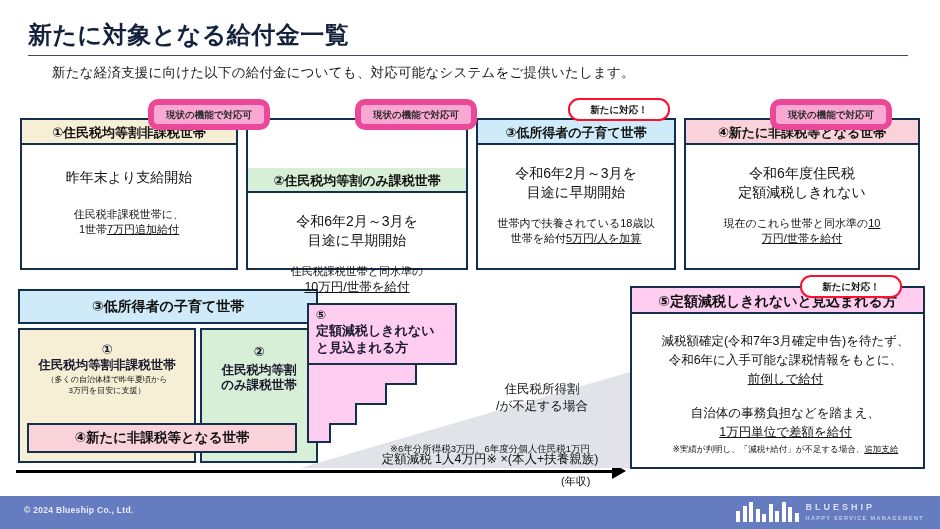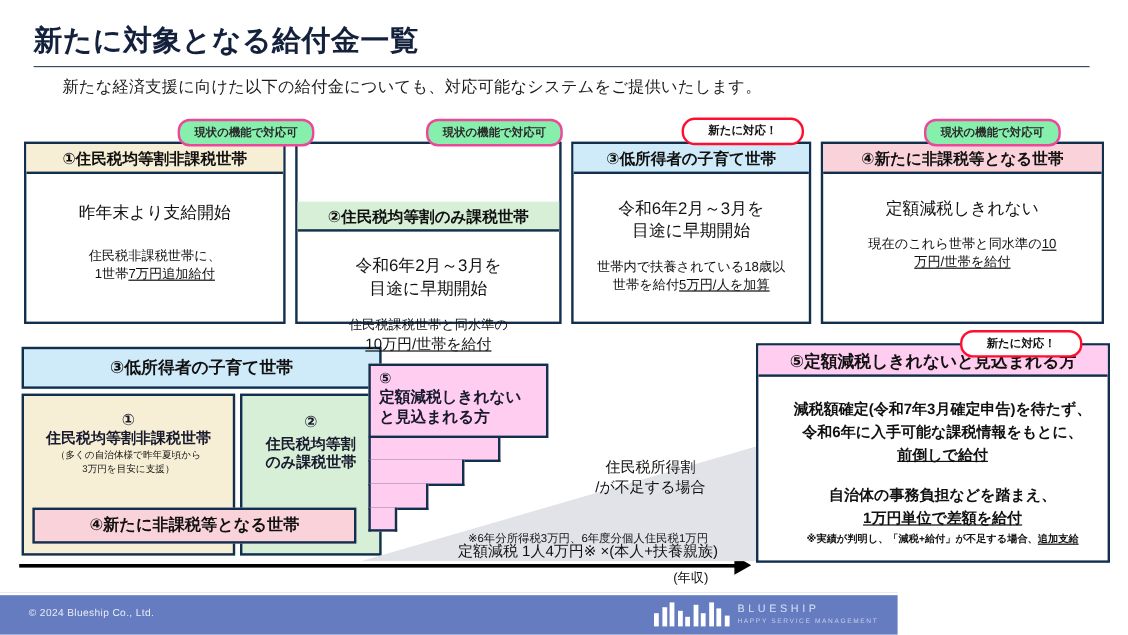--- a/index.html
+++ b/index.html
@@ -24,21 +24,21 @@
     position:absolute;left:52px;top:64px;
     font-size:13.5px;color:#1b1b1b;letter-spacing:.2px;
   }
 
   
   .badge{
     position:absolute;height:19px;line-height:19px;
     font-size:9.5px;font-weight:bold;text-align:center;
     border-radius:10px;white-space:nowrap;z-index:5;
   }
-  .badge.gray{background:#86efac;color:#2b2b2b;border:2px solid #ec4899;}
+  .badge.gray{background:#f9a8d4;color:#2b2b2b;border:6px solid #ec4899;}
   .badge.red{background:#ffffff;color:#111111;border:2px solid #ff0f2f;border-radius:11px;}
 
   
   .card{
     position:absolute;top:118px;height:152px;
     border:2px solid #12304d;background:#ffffff;box-sizing:border-box;
     z-index:3;
   }
   .card-head{
     height:25px;line-height:25px;text-align:center;
@@ -130,29 +130,30 @@
   
   .rp{
     position:absolute;left:630px;top:286px;width:295px;height:183px;
     border:2px solid #12304d;background:#ffffff;box-sizing:border-box;z-index:3;
   }
   .rp-head{
     height:26px;line-height:26px;text-align:center;background:#ffcdf0;
     border-bottom:2px solid #12304d;font-size:14px;font-weight:bold;color:#111;
     box-sizing:border-box;
   }
-  .rp-body{padding:18px 8px 0 24px;text-align:center;font-weight:bold;}
+  .rp-body{padding:18px 8px 0 24px;text-align:center;}
   .rp-p{font-size:12.5px;line-height:1.5;color:#111;}
   .rp-p2{font-size:12.5px;line-height:1.5;color:#111;margin-top:16px;}
   .rp-note{font-size:8.5px;line-height:1.3;color:#111;margin-top:2px;}
 
   
   .footer{
-    position:absolute;left:0;bottom:0;width:748px;height:35px;
+    position:absolute;left:0;bottom:0;width:940px;height:35px;
     background:#667cc0;
+    font-weight:bold;
   }
   .footer-top{position:absolute;left:0;top:0;width:940px;height:2px;background:#ffffff;}
   .copyright{
     position:absolute;left:24px;top:11px;font-size:8.5px;color:#e8ecf7;letter-spacing:.3px;
   }
   .logo{position:absolute;right:16px;top:6px;height:24px;display:flex;align-items:center;gap:7px;}
   .logo-bars{display:flex;align-items:flex-end;gap:2.5px;height:20px;}
   .logo-bars i{display:block;width:4px;background:#ffffff;}
   .logo-text{display:flex;flex-direction:column;justify-content:center;}
   .logo-name{font-size:9px;color:#d9e0f2;letter-spacing:3px;line-height:1.1;}
@@ -213,20 +214,21 @@
         </div>
       </div>
     </div>
   </div>
 
   <div class="badge gray" style="left:770px;top:99px;width:110px;">現状の機能で対応可</div>
   <div class="card" style="left:684px;width:236px;">
     <div class="card-head" style="background:#fad2d9;">④新たに非課税等となる世帯</div>
     <div class="card-body">
       <div class="card-main" style="margin-top:10px;">
+        <div>令和6年度住民税</div>
         <div>定額減税しきれない</div>
       </div>
       <div class="card-sub" style="margin-top:14px;">
         <div>
           <span>現在のこれら世帯と同水準の</span><span class="u">10</span>
         </div>
         <div class="u">万円/世帯を給付</div>
       </div>
     </div>
   </div>

